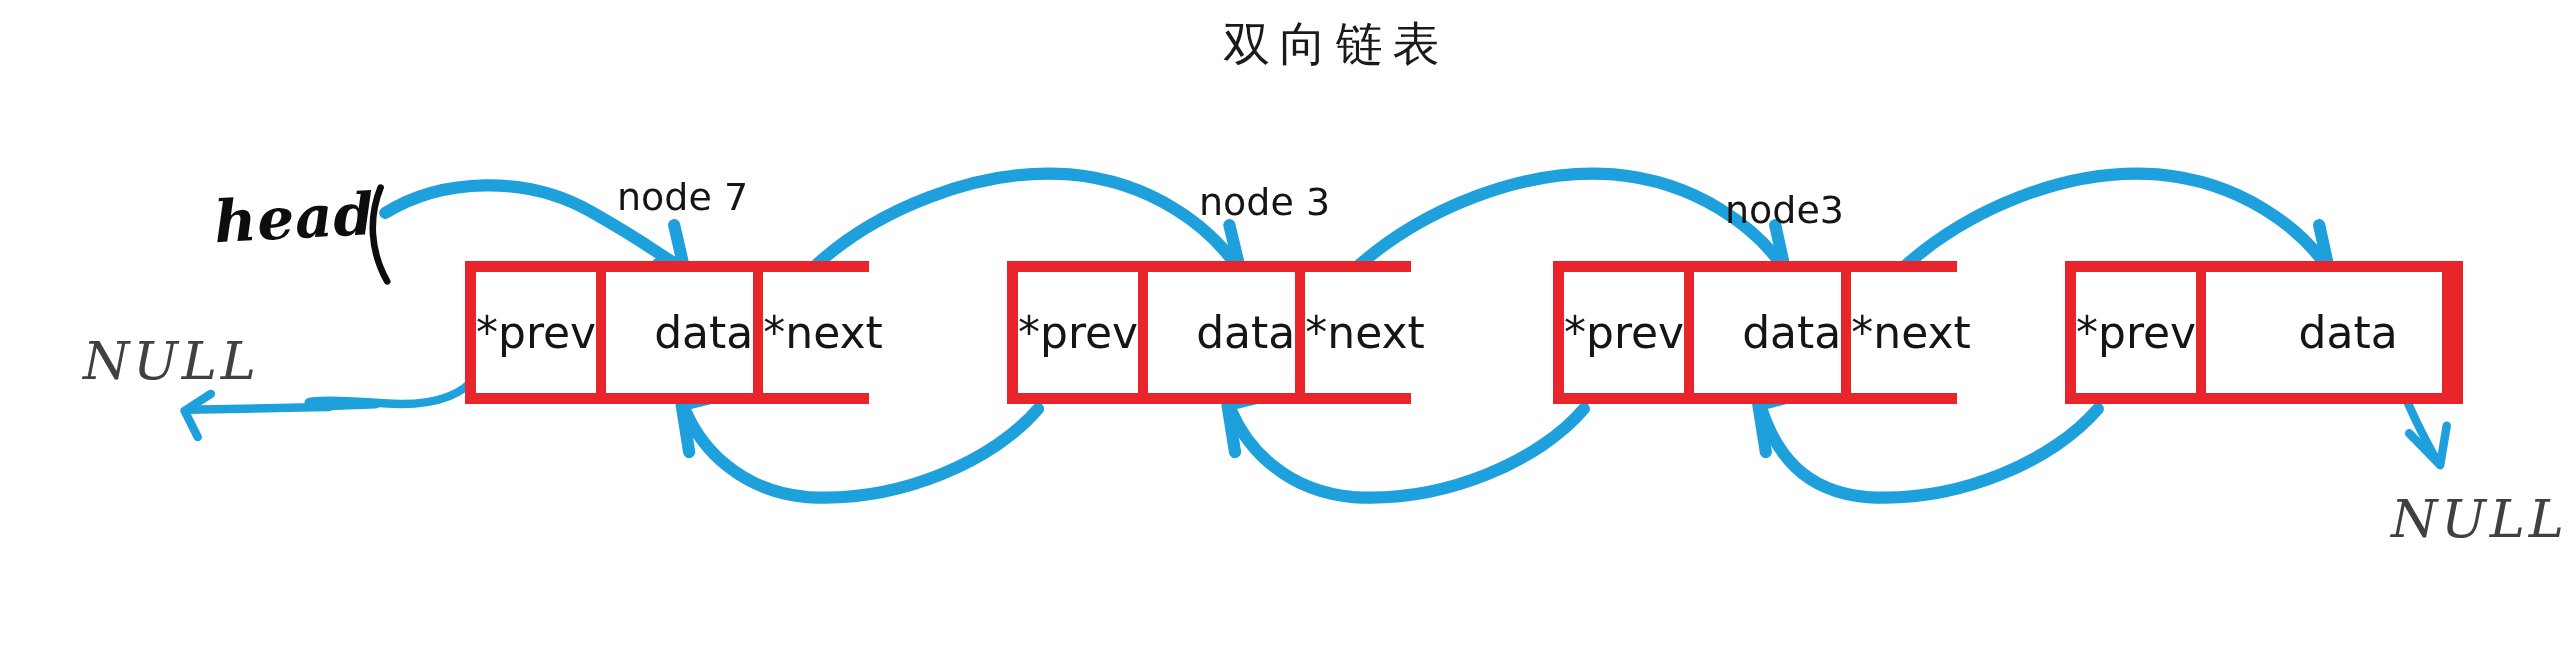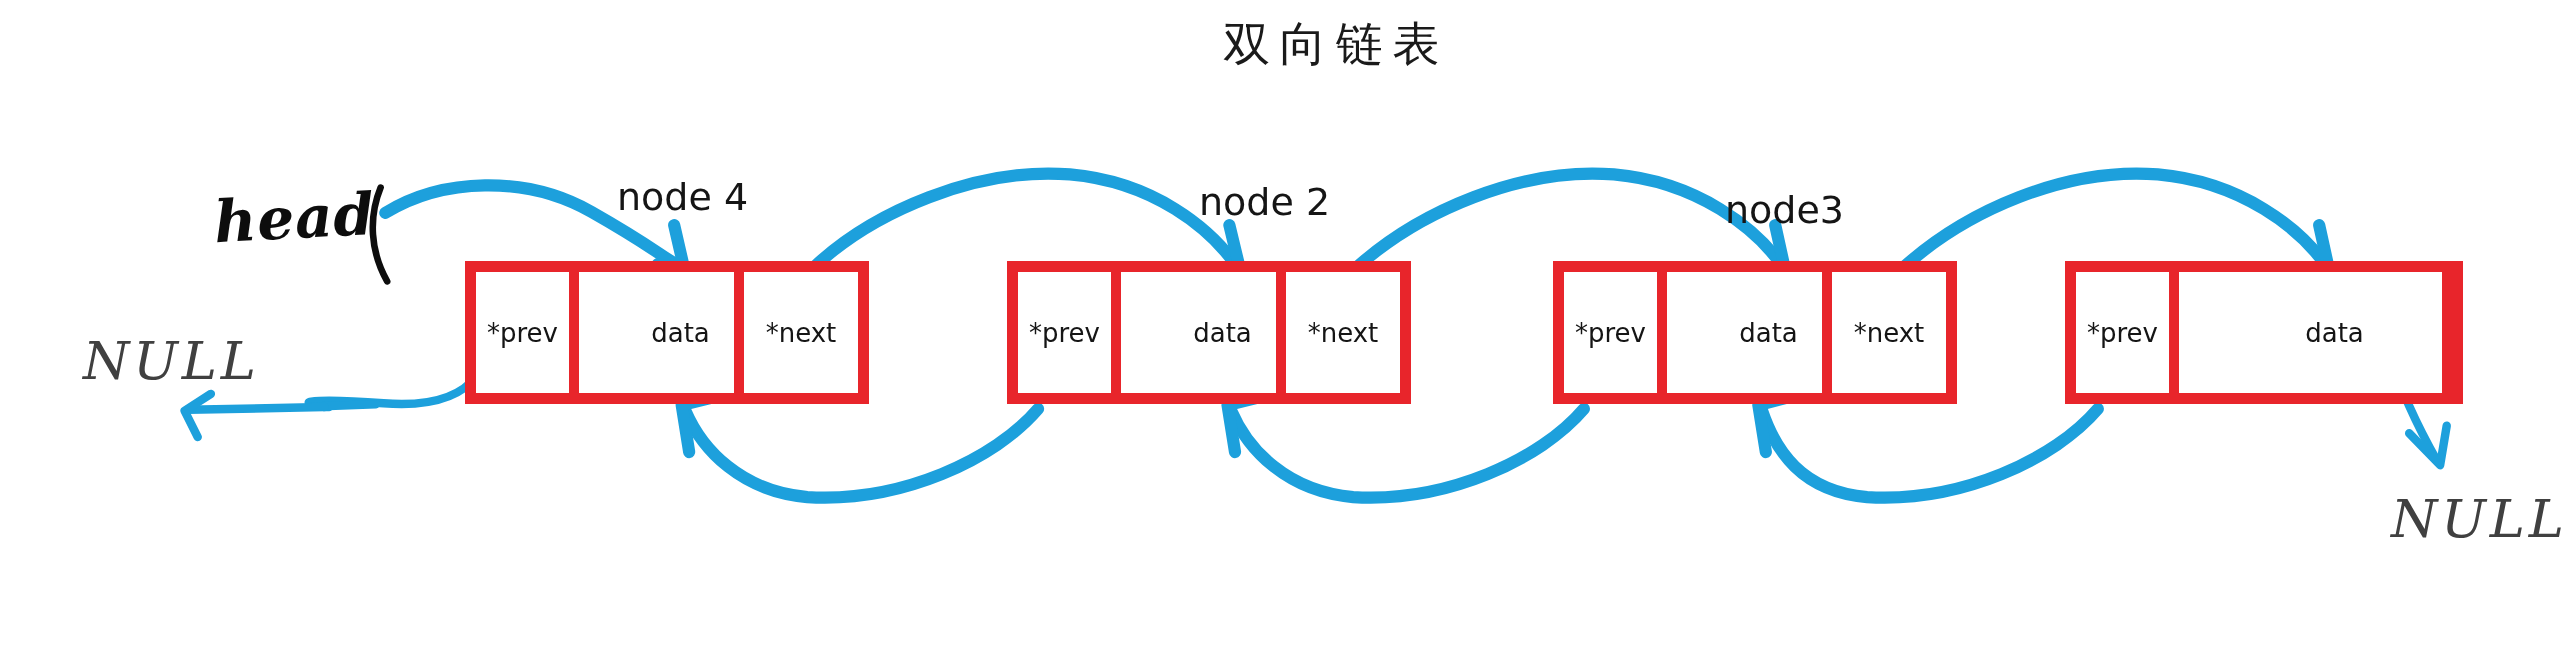--- a/index.html
+++ b/index.html
@@ -40,21 +40,21 @@
     background: #ffffff;
     display: flex;
     align-items: stretch;
   }
   .cell {
     box-sizing: border-box;
     display: flex;
     align-items: center;
     justify-content: center;
     font-family: "DejaVu Sans", "Liberation Sans", sans-serif;
-    font-size: 26px;
+    font-size: 44px;
     color: #151515;
     background: #ffffff;
     white-space: nowrap;
   }
   .cell.divided {
     border-right: 10.3px solid #e8252b;
   }
   .cell.prev  { flex: 0 0 103px; }
   .cell.data  { flex: 1 1 auto; margin-left: 48px; }
   .cell.next  { flex: 0 0 114px; }
@@ -159,22 +159,22 @@
     <path class="stroke thin" d="M 2548 380 C 2560 420 2580 460 2598 492"></path>
     <path class="stroke thin" d="M 2568 462 L 2601 496 L 2608 454"></path>
   </svg>
 
   <div class="hand-note" id="head-note" style="left:214px; top:184px;">head</div>
 
   <div class="hand-note null-note" style="left:83px; top:330px;">NULL</div>
 
   <div class="hand-note null-note" style="left:2391px; top:488px;">NULL</div>
 
-  <div class="node-label" style="left:617px; top:175px;">node 4</div>
-  <div class="node-label" style="left:1199px; top:180px;">node 2</div>
+  <div class="node-label" style="left:617px; top:175px;">node 7</div>
+  <div class="node-label" style="left:1199px; top:180px;">node 3</div>
   <div class="node-label" style="left:1725px; top:188px;">node3</div>
 
   <div class="node" style="left:465px; top:261px; width:404px; height:143px;">
     <div class="cell prev divided">*prev</div>
     <div class="cell data divided">data</div>
     <div class="cell next">*next</div>
   </div>
 
   <div class="node" style="left:1007px; top:261px; width:404px; height:143px;">
     <div class="cell prev divided">*prev</div>

